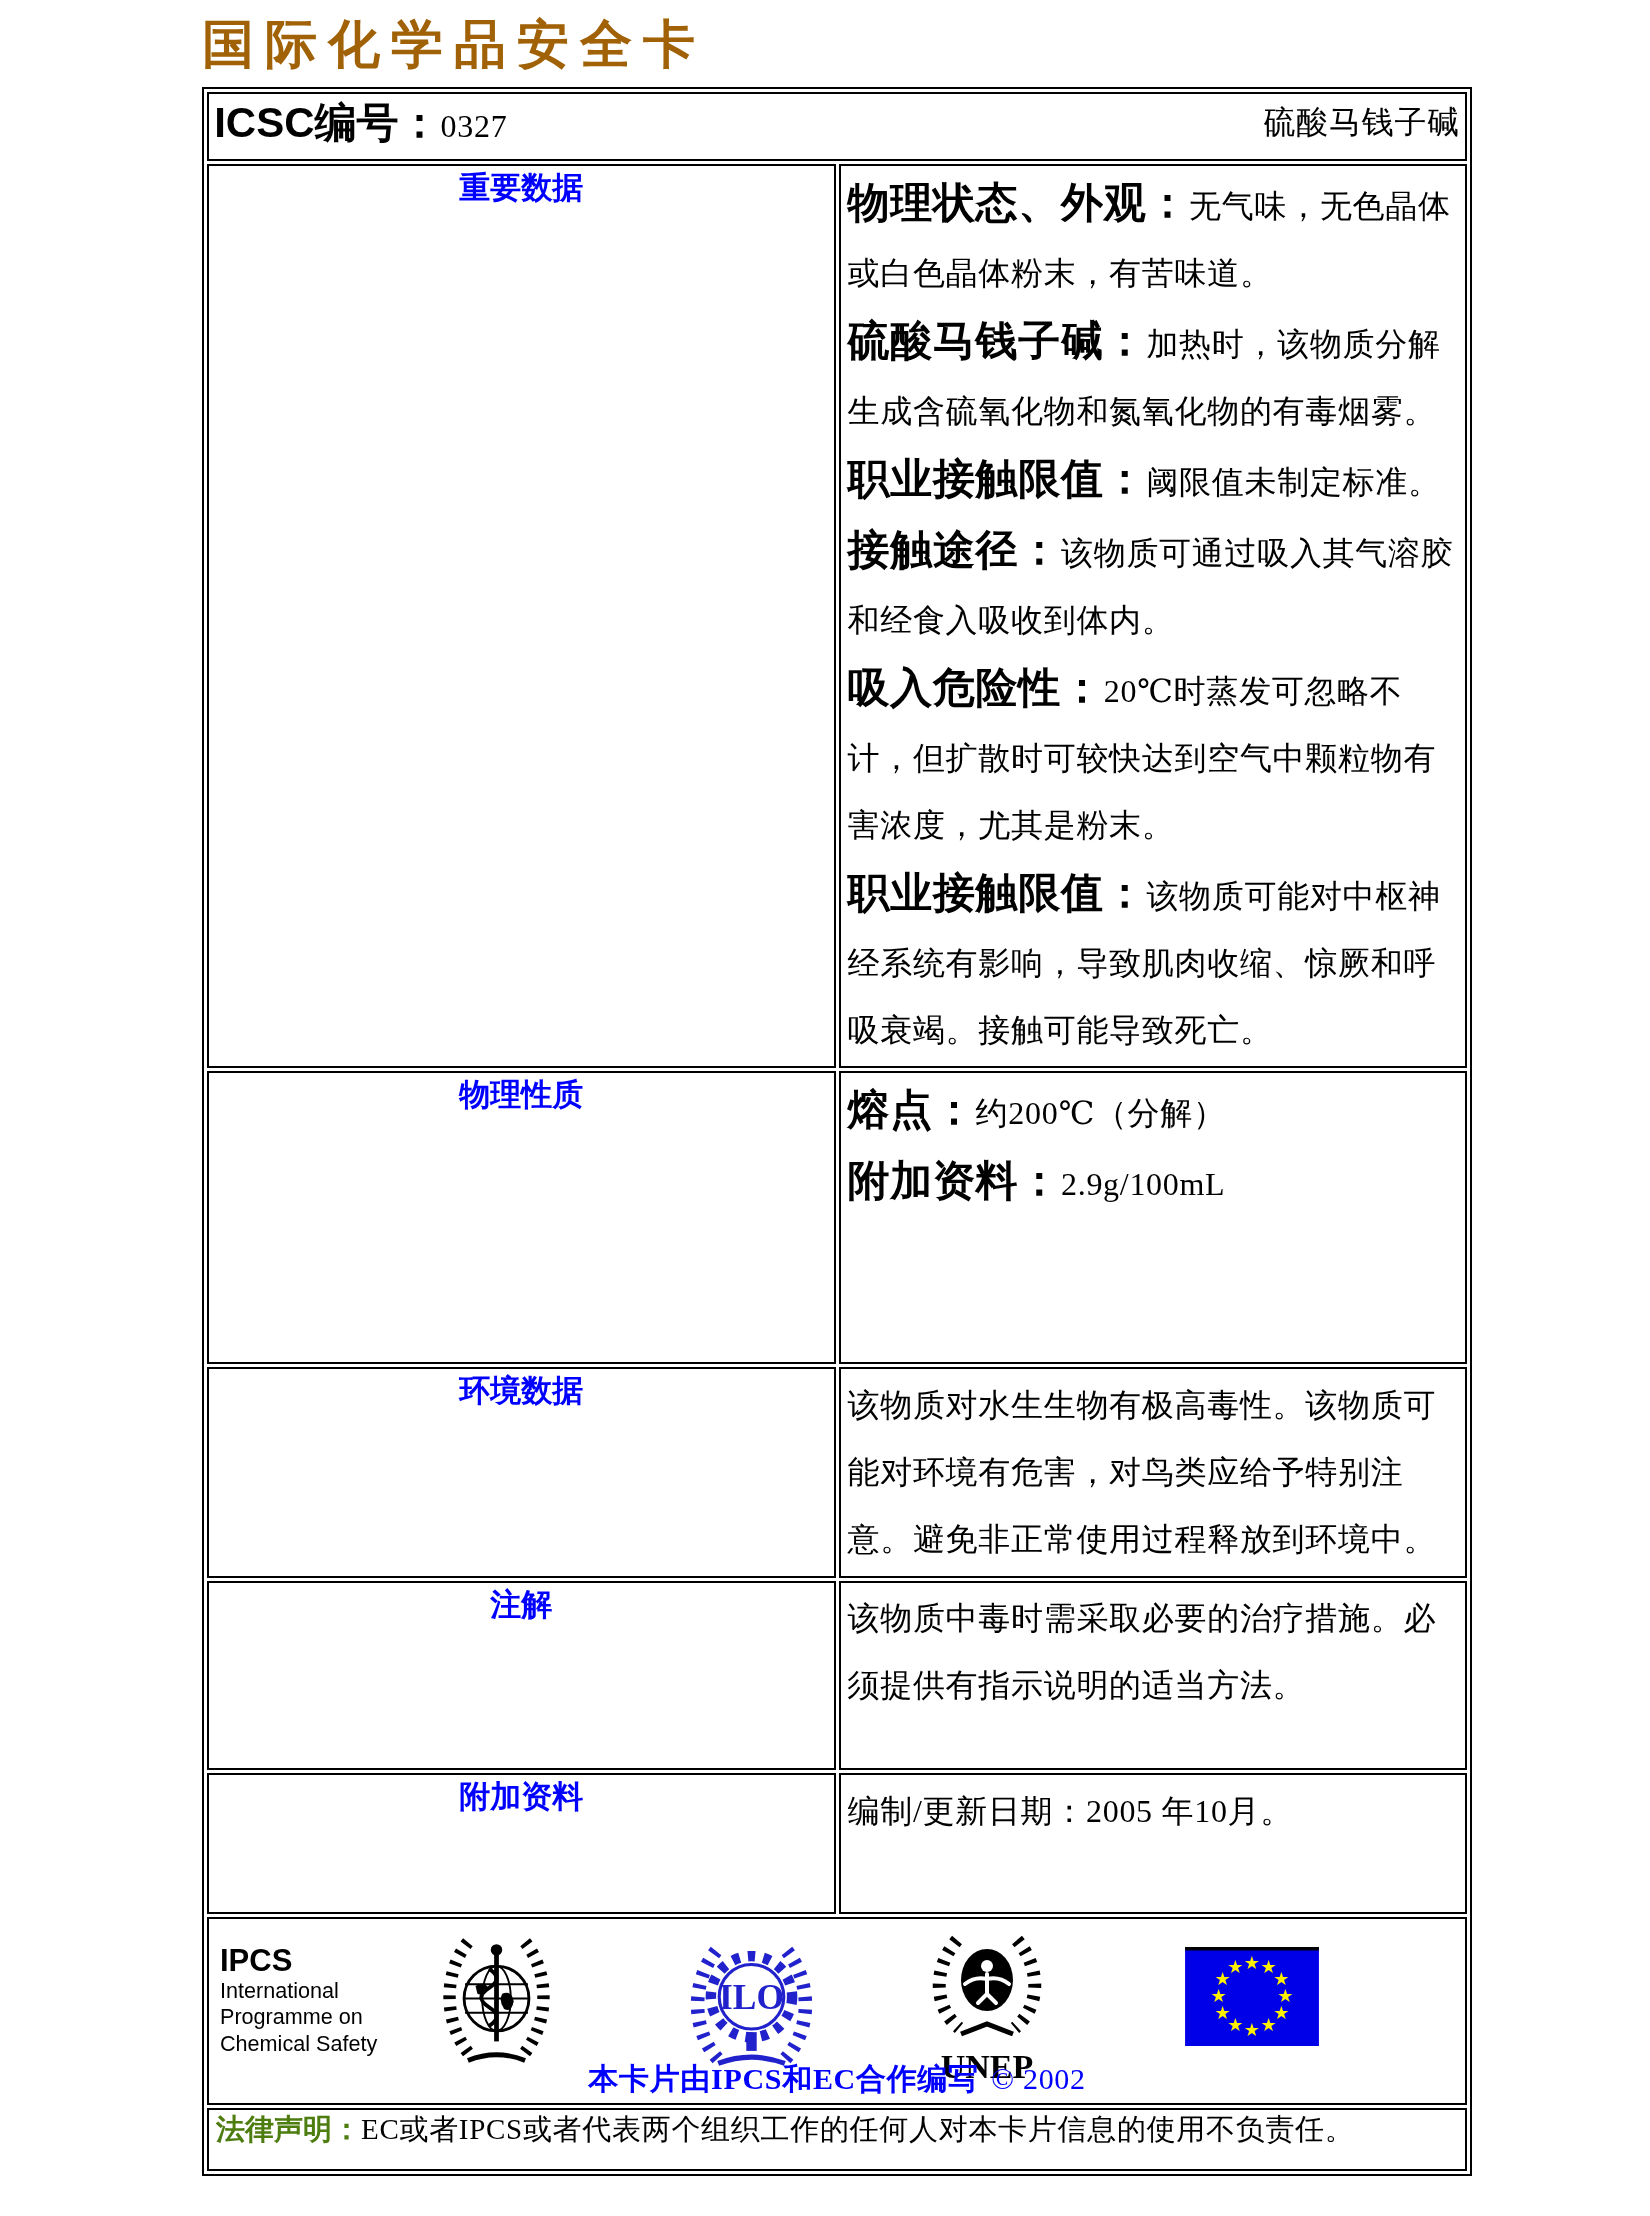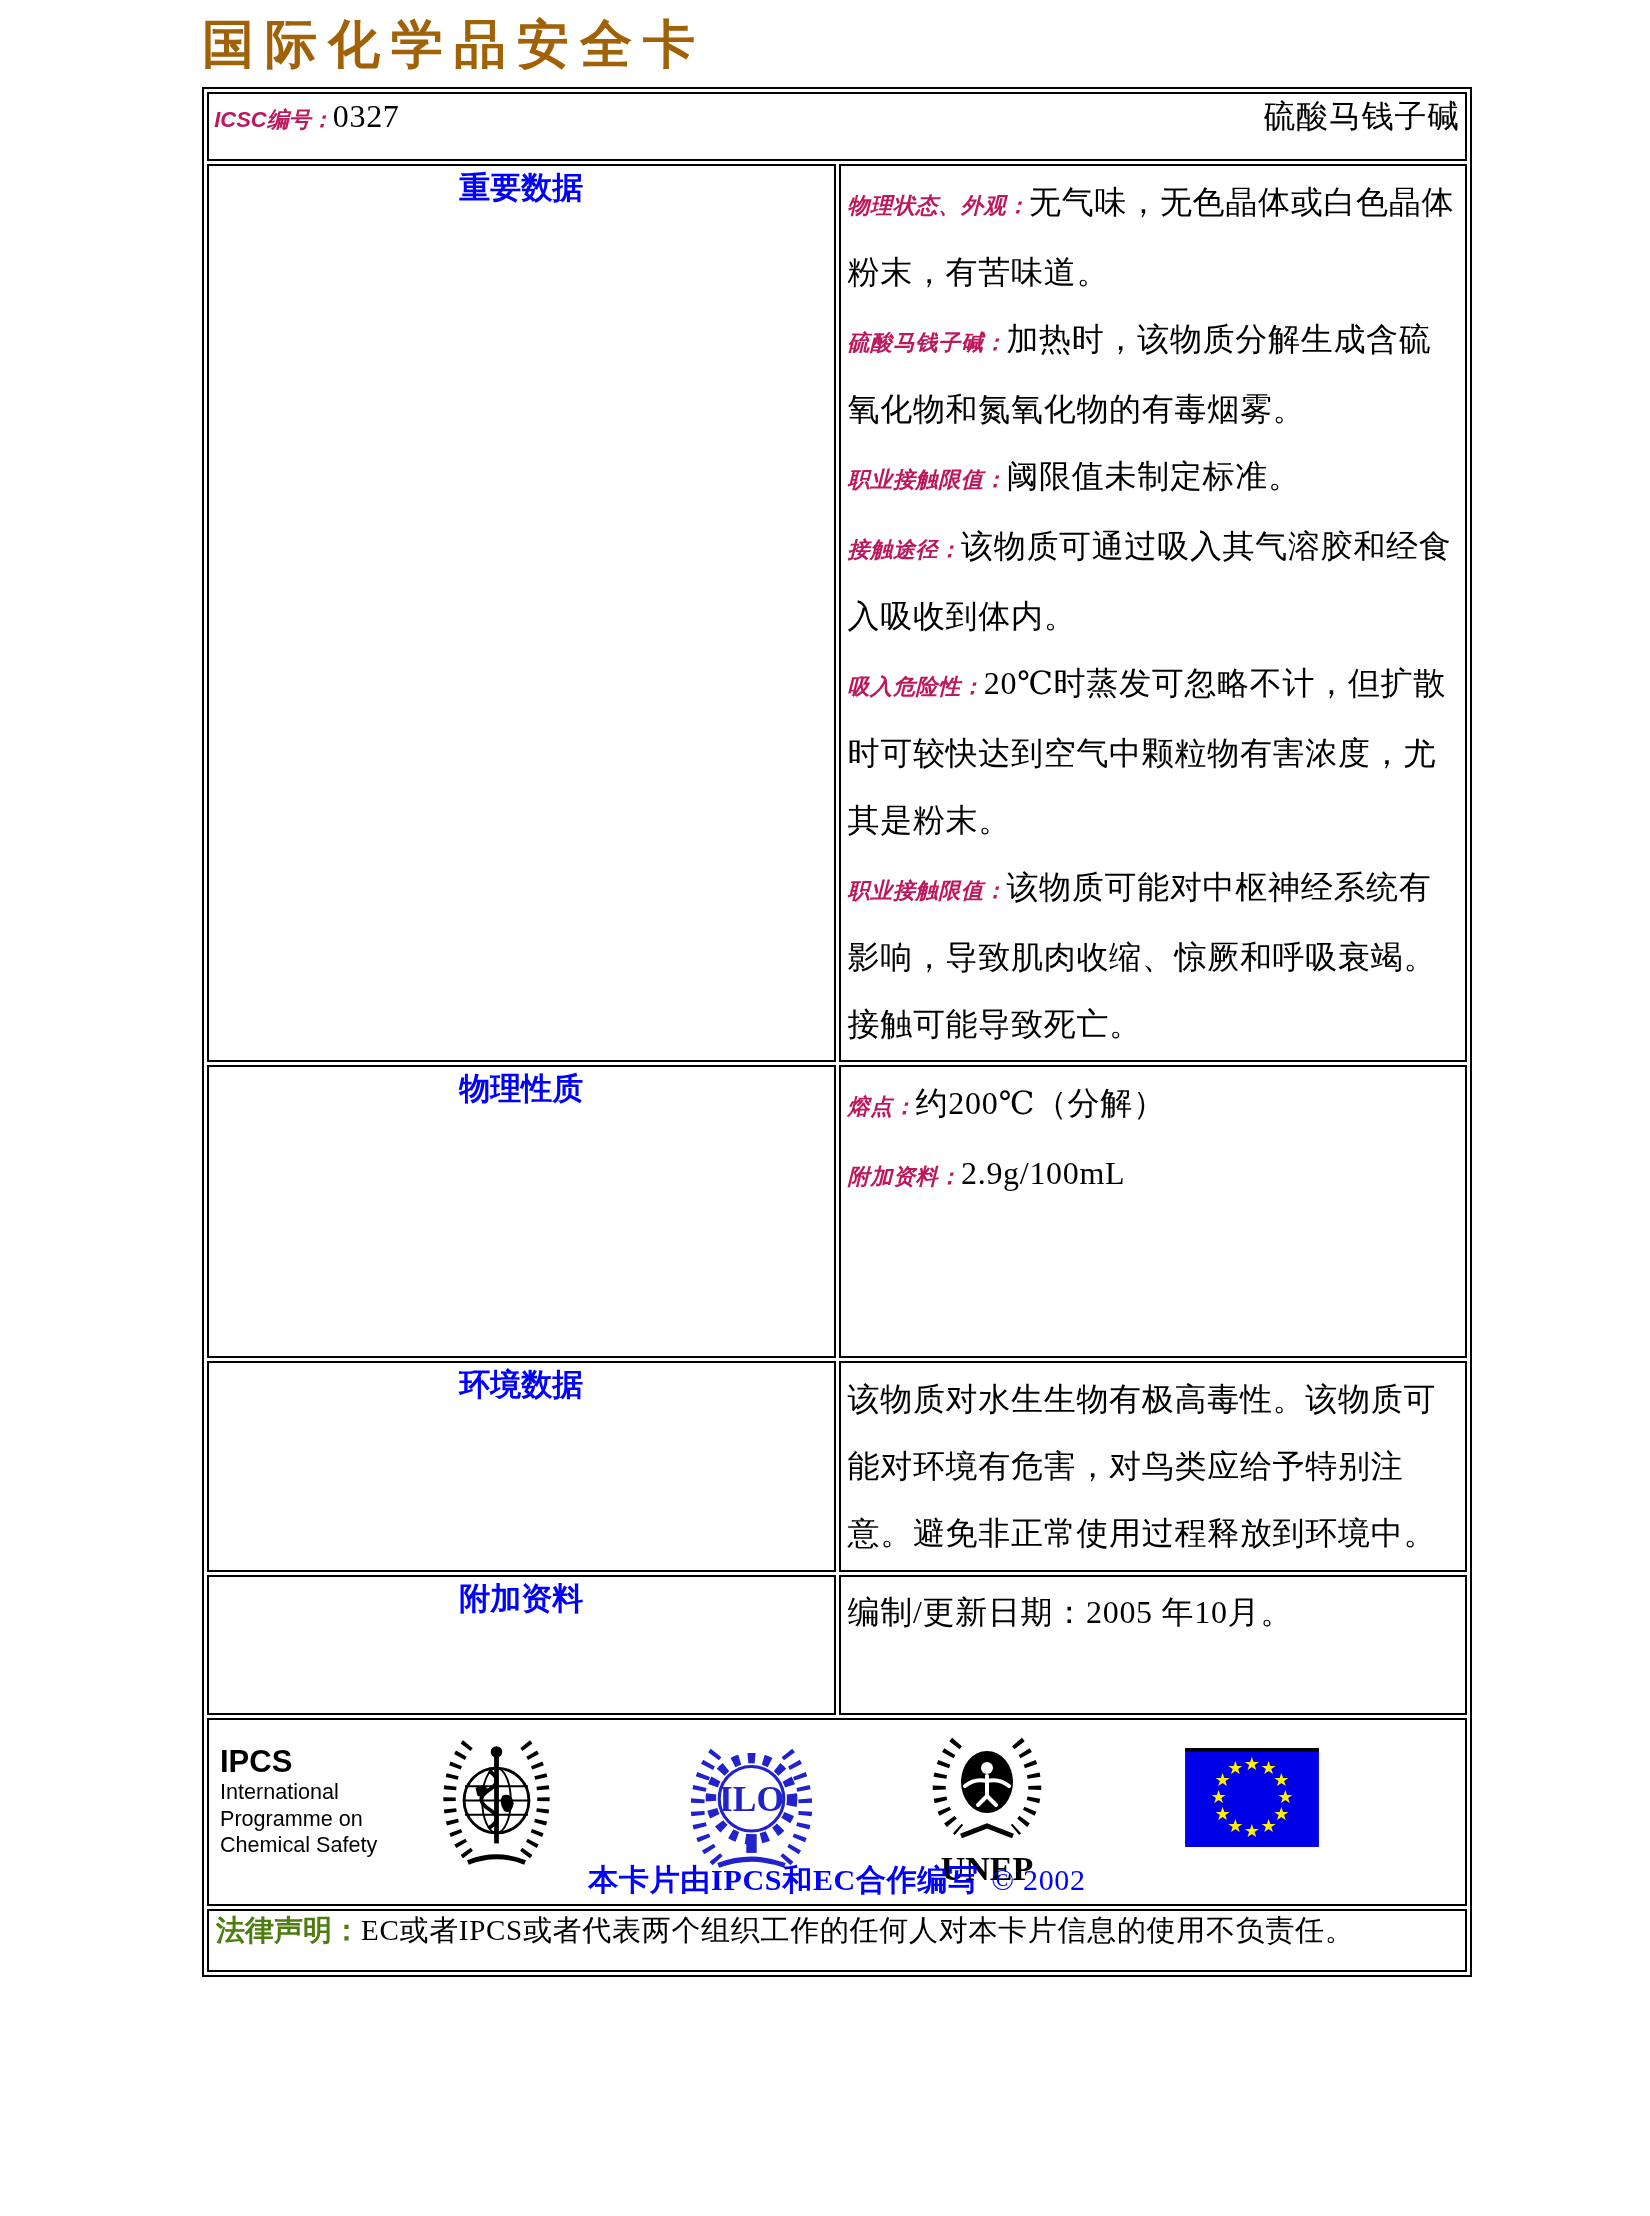--- a/index.html
+++ b/index.html
@@ -54,25 +54,24 @@
   }
   td.header-cell { height: 63px; vertical-align: middle; }
   .header-flex {
     display: flex;
     justify-content: space-between;
     align-items: center;
     padding: 0 4.2px 0 4.2px;
   }
   .hdr-left { white-space: nowrap; }
   .inline-label {
-    color: #be185d;
-    font-family: "Liberation Sans", "DejaVu Sans", sans-serif;
-    font-weight: bold;
-    font-size: 22px;
-    font-style: italic;
+    color: #000000;
+    font-family: "Liberation Sans", "DejaVu Sans", sans-serif;
+    font-weight: bold;
+    font-size: 42px;
   }
   .body-text { font-size: 32px; letter-spacing: 0.7px; }
   td.content-cell { padding: 2.8px 9.8px 2.8px 7px; }
   td.content-cell p {
     margin: 0;
     font-size: 32px;
     line-height: 67px;
     letter-spacing: 0.7px;
   }
   tr.row-important  td { height: 626px; }
@@ -169,20 +168,28 @@
 
     <tr class="row-environ">
       <td class="label-cell">
         <span class="side-label">环境数据</span>
       </td>
       <td class="content-cell">
         <p>该物质对水生生物有极高毒性。该物质可能对环境有危害，对鸟类应给予特别注意。避免非正常使用过程释放到环境中。</p>
       </td>
     </tr>
 
+    <tr class="row-notes">
+      <td class="label-cell">
+        <span class="side-label">注解</span>
+      </td>
+      <td class="content-cell">
+        <p>该物质中毒时需采取必要的治疗措施。必须提供有指示说明的适当方法。</p>
+      </td>
+    </tr>
 
     <tr class="row-additional">
       <td class="label-cell">
         <span class="side-label">附加资料</span>
       </td>
       <td class="content-cell">
         <p>编制/更新日期：2005 年10月。</p>
       </td>
     </tr>
 

